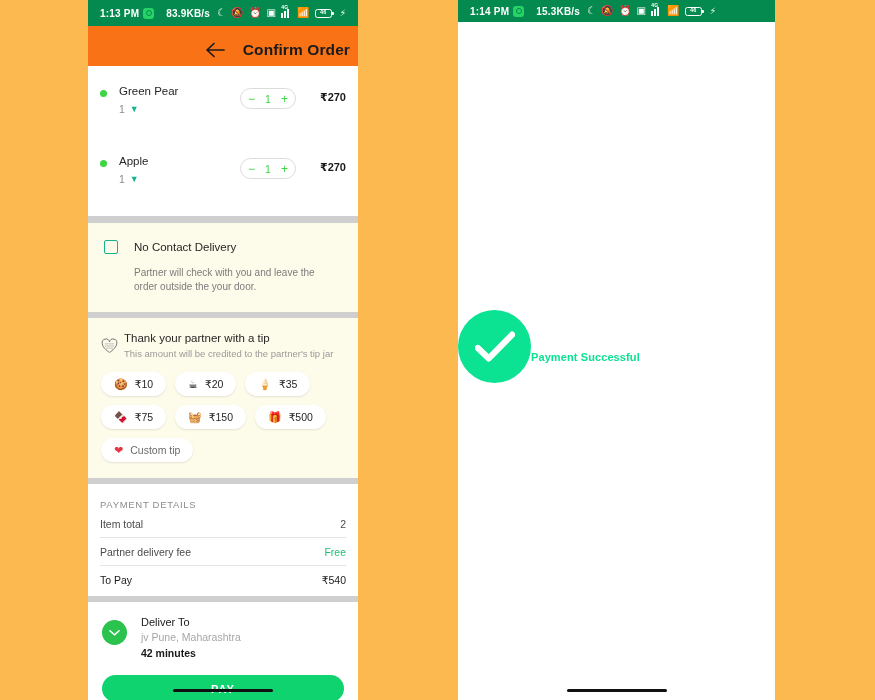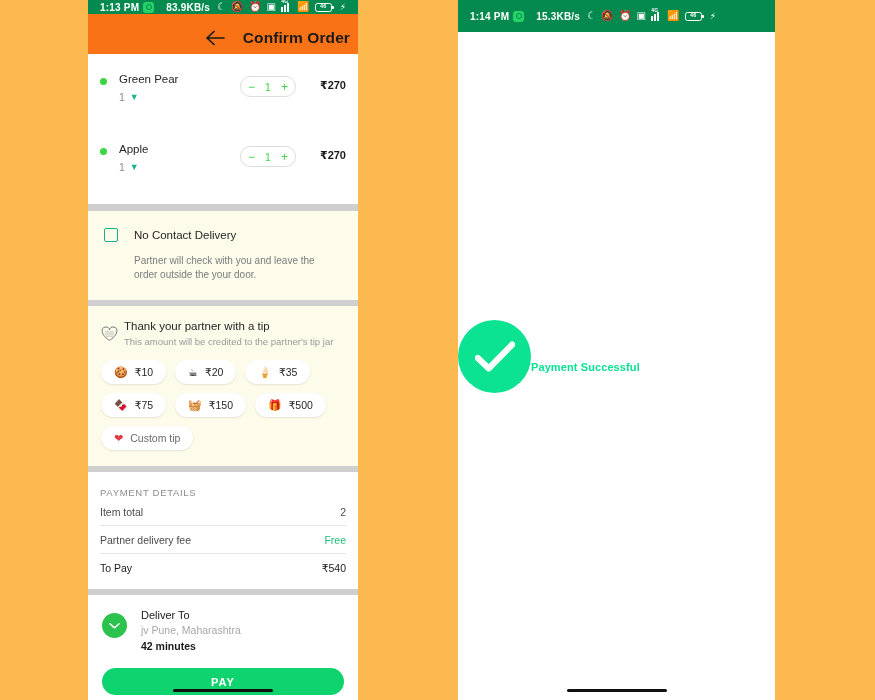--- a/index.html
+++ b/index.html
@@ -9,27 +9,27 @@
     font-family:"Liberation Sans","DejaVu Sans",sans-serif;
     overflow:hidden;
     position:relative;
   }
   .phone{position:absolute;top:0;background:#ffffff;overflow:hidden;}
   #phone-left{left:88px;width:270px;height:700px;}
   #phone-right{left:458px;width:317px;height:700px;}
 
   
   .statusbar{
-    height:14px;background:#048A4F;color:#ffffff;
+    height:26px;background:#048A4F;color:#ffffff;
     display:flex;align-items:center;
     font-size:10px;font-weight:bold;
     letter-spacing:.2px;
     padding:0 6px;box-sizing:border-box;
   }
-  #phone-right .statusbar{height:32px;}
+  #phone-right .statusbar{height:22px;}
   .sb-time{margin-left:6px;}
   .sb-wa{
     display:inline-block;width:11px;height:11px;border-radius:3px;
     background:#25D366;margin-left:4px;position:relative;flex:none;
   }
   .sb-wa:after{
     content:"";position:absolute;left:2.5px;top:2.5px;width:6px;height:6px;
     border-radius:50%;border:1.4px solid #048A4F;box-sizing:border-box;
   }
   .sb-speed{margin-left:12px;font-weight:bold;}
@@ -117,21 +117,21 @@
     display:flex;align-items:center;gap:7px;
     background:#ffffff;border-radius:16px;
     padding:6px 13px;box-sizing:border-box;
     box-shadow:0 1px 2px rgba(0,0,0,.10);cursor:pointer;
   }
   .chip-emoji{font-size:11px;line-height:1;}
   .chip-label{font-size:10.5px;color:#262626;}
   .chip-custom .chip-label{color:#6b6b6b;}
 
   
-  .paydetails{padding:15px 12px 8px 12px;}
+  .paydetails{padding:15px 12px 3px 12px;}
   .pd-head{
     font-size:9.5px;color:#8c8c8c;letter-spacing:.7px;
   }
   .pd-row{
     display:flex;justify-content:space-between;align-items:center;
     padding:8px 0 7px 0;border-bottom:1px solid #e4e4e4;
   }
   .pd-row:first-of-type{margin-top:14px;border-top:1px solid #e4e4e4;}
   .pd-label{font-size:10.5px;color:#4b4b4b;}
   .pd-value{font-size:10.5px;color:#4b4b4b;}

